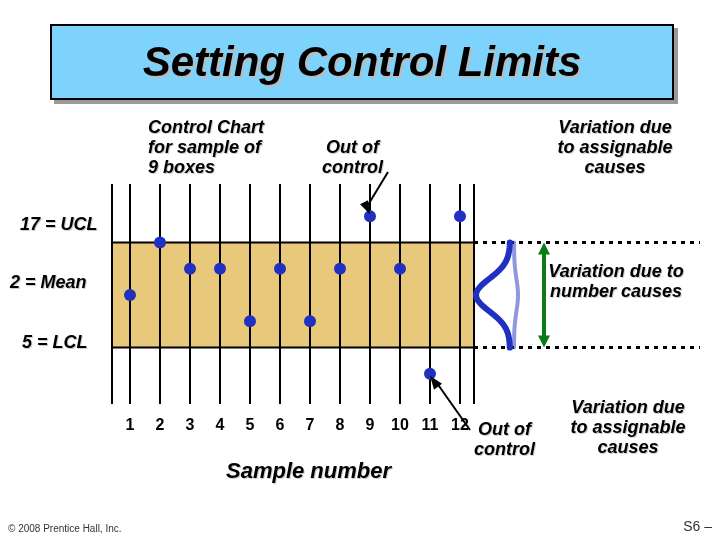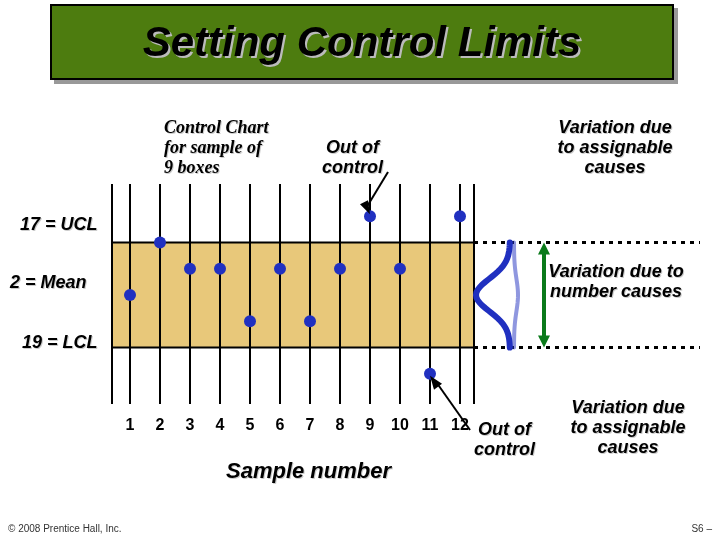--- a/index.html
+++ b/index.html
@@ -8,26 +8,26 @@
     width: 720px;
     height: 540px;
     background: #fff;
     font-family: Arial, Helvetica, sans-serif;
     position: relative;
     overflow: hidden;
   }
   .title-box {
     position: absolute;
     left: 50px;
-    top: 4px;
+    top: 24px;
     width: 620px;
     height: 72px;
     border: 2px solid #000;
     box-shadow: 4px 4px 0 #999;
-    background: #4d7c0f;
+    background: #7dd3fc;
     display: flex;
     align-items: center;
     justify-content: center;
   }
   .title-text {
     font-size: 42px;
     font-style: italic;
     font-weight: bold;
     color: #000;
     text-shadow: 2px 2px 0 #bbb;
@@ -62,21 +62,21 @@
     position: absolute;
     left: 8px;
     bottom: 6px;
     font-size: 10px;
     color: #333;
   }
   .footer-right {
     position: absolute;
     right: 8px;
     bottom: 6px;
-    font-size: 10px;
+    font-size: 14px;
     color: #333;
   }
 </style>
 </head>
 <body>
 
 <div class="title-box">
   <div class="title-text">Setting Control Limits</div>
 </div>
 
@@ -128,21 +128,21 @@
     <text x="250" y="430" text-anchor="middle" font-size="16" font-weight="bold" fill="#000">5</text>
     <text x="280" y="430" text-anchor="middle" font-size="16" font-weight="bold" fill="#000">6</text>
     <text x="310" y="430" text-anchor="middle" font-size="16" font-weight="bold" fill="#000">7</text>
     <text x="340" y="430" text-anchor="middle" font-size="16" font-weight="bold" fill="#000">8</text>
     <text x="370" y="430" text-anchor="middle" font-size="16" font-weight="bold" fill="#000">9</text>
     <text x="400" y="430" text-anchor="middle" font-size="16" font-weight="bold" fill="#000">10</text>
     <text x="430" y="430" text-anchor="middle" font-size="16" font-weight="bold" fill="#000">11</text>
     <text x="460" y="430" text-anchor="middle" font-size="16" font-weight="bold" fill="#000">12</text>
   </svg>
 
-<div class="label" style="left:164px; top:118px; white-space:pre;font-family:Liberation Serif, serif;">Control Chart
+<div class="label" style="left:148px; top:118px; white-space:pre;">Control Chart
 for sample of
 9 boxes</div>
 
 <div class="label" style="left:322px; top:138px; white-space:pre; text-align:center;">Out of
 control</div>
 
 <div class="label right-label" style="left:530px; top:118px; width:170px; white-space:pre;">Variation due
 to assignable
 causes</div>
 
@@ -151,18 +151,18 @@
 
 <div class="label right-label" style="left:552px; top:398px; width:152px; white-space:pre;">Variation due
 to assignable
 causes</div>
 
 <div class="label" style="left:474px; top:420px; white-space:pre; text-align:center;">Out of
 control</div>
 
 <div class="axis-label" style="left:20px; top:214px;">17 = UCL</div>
 <div class="axis-label" style="left:10px; top:272px;">2 = Mean</div>
-<div class="axis-label" style="left:22px; top:332px;">19 = LCL</div>
+<div class="axis-label" style="left:22px; top:332px;">5 = LCL</div>
 
 <div class="xlabel" style="left:226px; top:458px;">Sample number</div>
 
 <div class="footer-left">© 2008 Prentice Hall, Inc.</div>
 <div class="footer-right">S6 –</div>
 
 </body></html>

